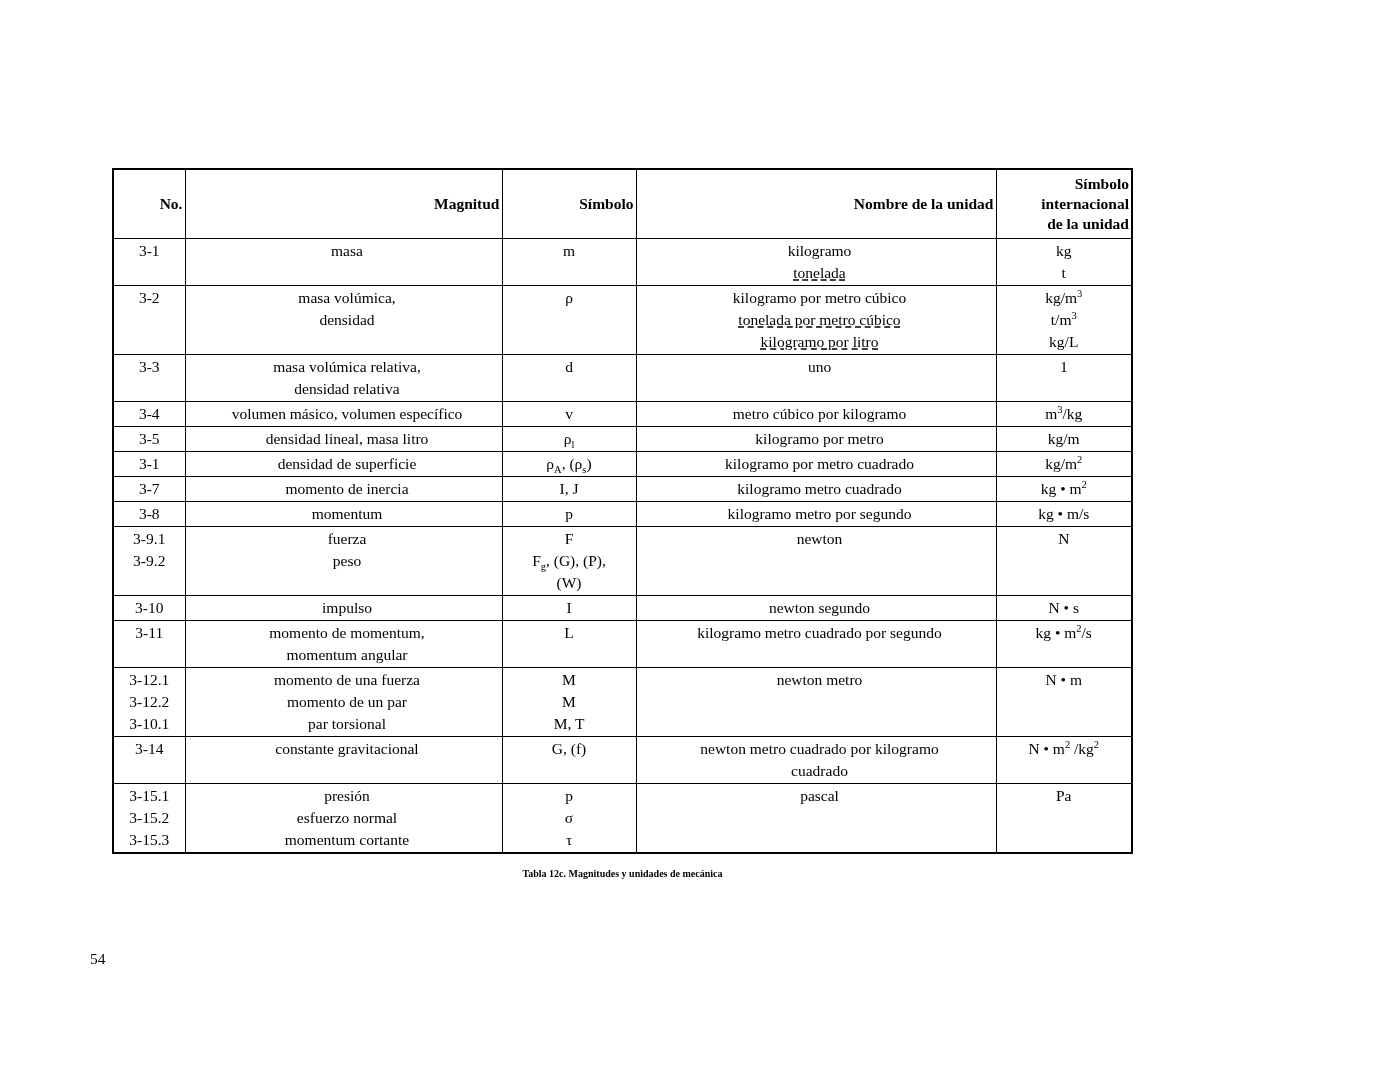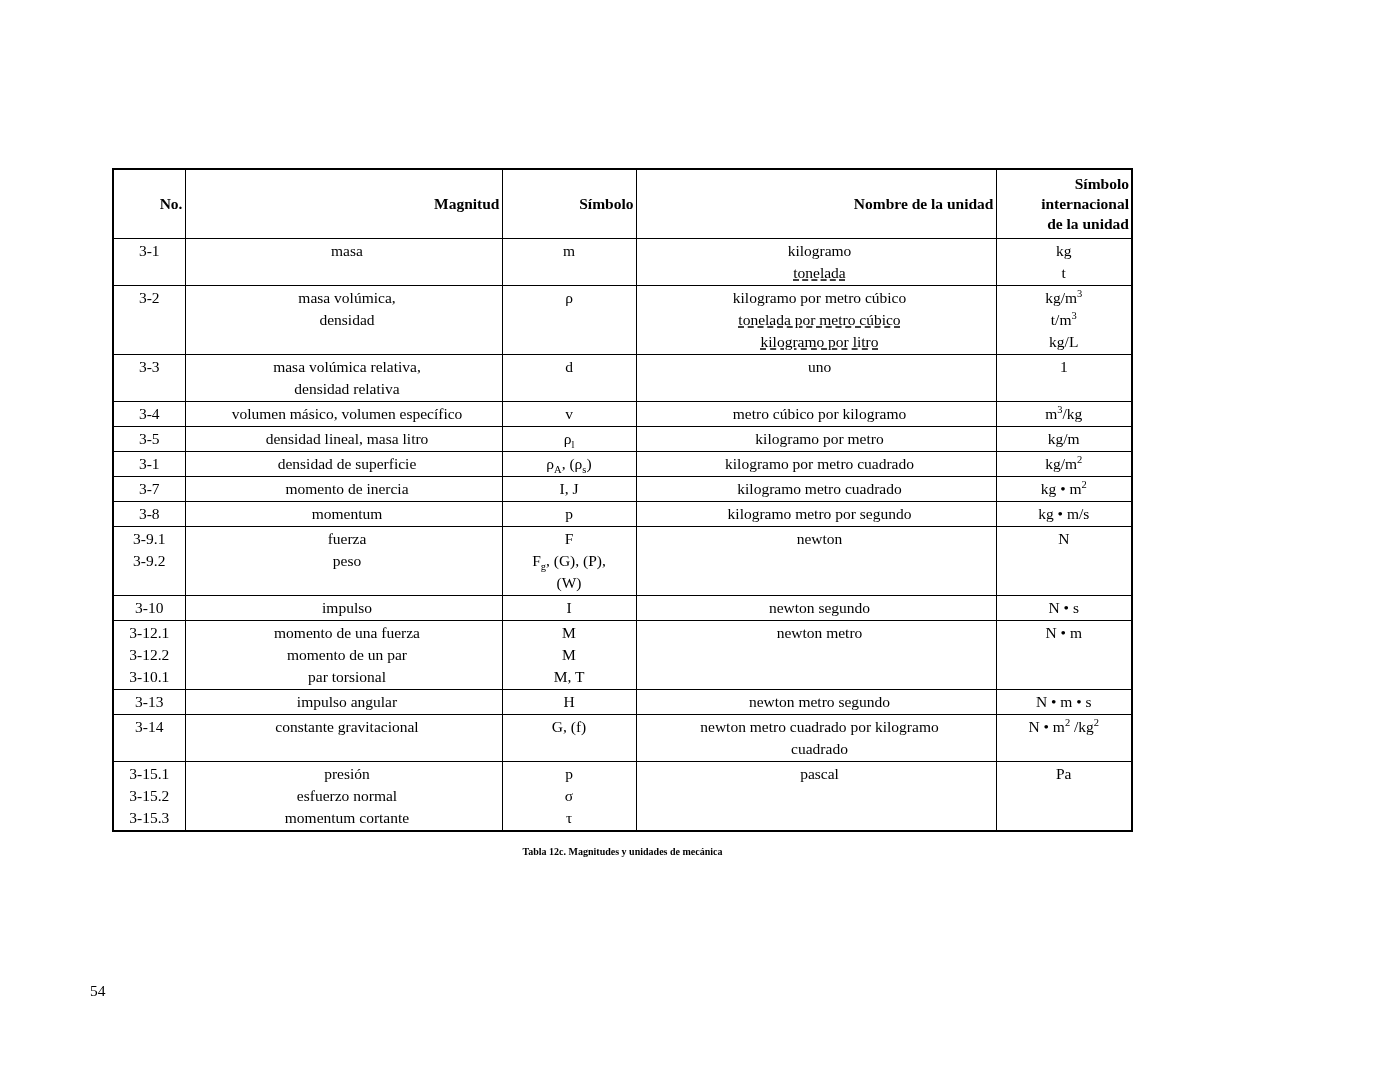--- a/index.html
+++ b/index.html
@@ -59,21 +59,20 @@
     width: 1021px;
     text-align: center;
     font-weight: bold;
     font-size: 10px;
   }
   .page-number {
     position: absolute;
     left: 90px;
     top: 950px;
     font-size: 15.5px;
-    margin-top: 32px;
   }
 </style>
 </head>
 <body>
 
 <div class="page">
 
   <div class="table-block">
     <table class="units-table">
       <colgroup>
@@ -272,20 +271,38 @@
             </td>
             <td class="col-nombre">
               <div class="line">newton segundo</div>
             </td>
             <td class="col-intl">
               <div class="line">N • s</div>
             </td>
           </tr>
           <tr>
             <td class="col-no">
+              <div class="line">3-11</div>
+            </td>
+            <td class="col-magnitud">
+              <div class="line">momento de momentum,</div>
+              <div class="line">momentum angular</div>
+            </td>
+            <td class="col-simbolo">
+              <div class="line">L</div>
+            </td>
+            <td class="col-nombre">
+              <div class="line">kilogramo metro cuadrado por segundo</div>
+            </td>
+            <td class="col-intl">
+              <div class="line">kg • m<sup>2</sup>/s</div>
+            </td>
+          </tr>
+          <tr>
+            <td class="col-no">
               <div class="line">3-12.1</div>
               <div class="line">3-12.2</div>
               <div class="line">3-10.1</div>
             </td>
             <td class="col-magnitud">
               <div class="line">momento de una fuerza</div>
               <div class="line">momento de un par</div>
               <div class="line">par torsional</div>
             </td>
             <td class="col-simbolo">
@@ -295,37 +312,20 @@
             </td>
             <td class="col-nombre">
               <div class="line">newton metro</div>
             </td>
             <td class="col-intl">
               <div class="line">N • m</div>
             </td>
           </tr>
           <tr>
             <td class="col-no">
-              <div class="line">3-13</div>
-            </td>
-            <td class="col-magnitud">
-              <div class="line">impulso angular</div>
-            </td>
-            <td class="col-simbolo">
-              <div class="line">H</div>
-            </td>
-            <td class="col-nombre">
-              <div class="line">newton metro segundo</div>
-            </td>
-            <td class="col-intl">
-              <div class="line">N • m • s</div>
-            </td>
-          </tr>
-          <tr>
-            <td class="col-no">
               <div class="line">3-14</div>
             </td>
             <td class="col-magnitud">
               <div class="line">constante gravitacional</div>
             </td>
             <td class="col-simbolo">
               <div class="line">G, (f)</div>
             </td>
             <td class="col-nombre">
               <div class="line">newton metro cuadrado por kilogramo</div>

